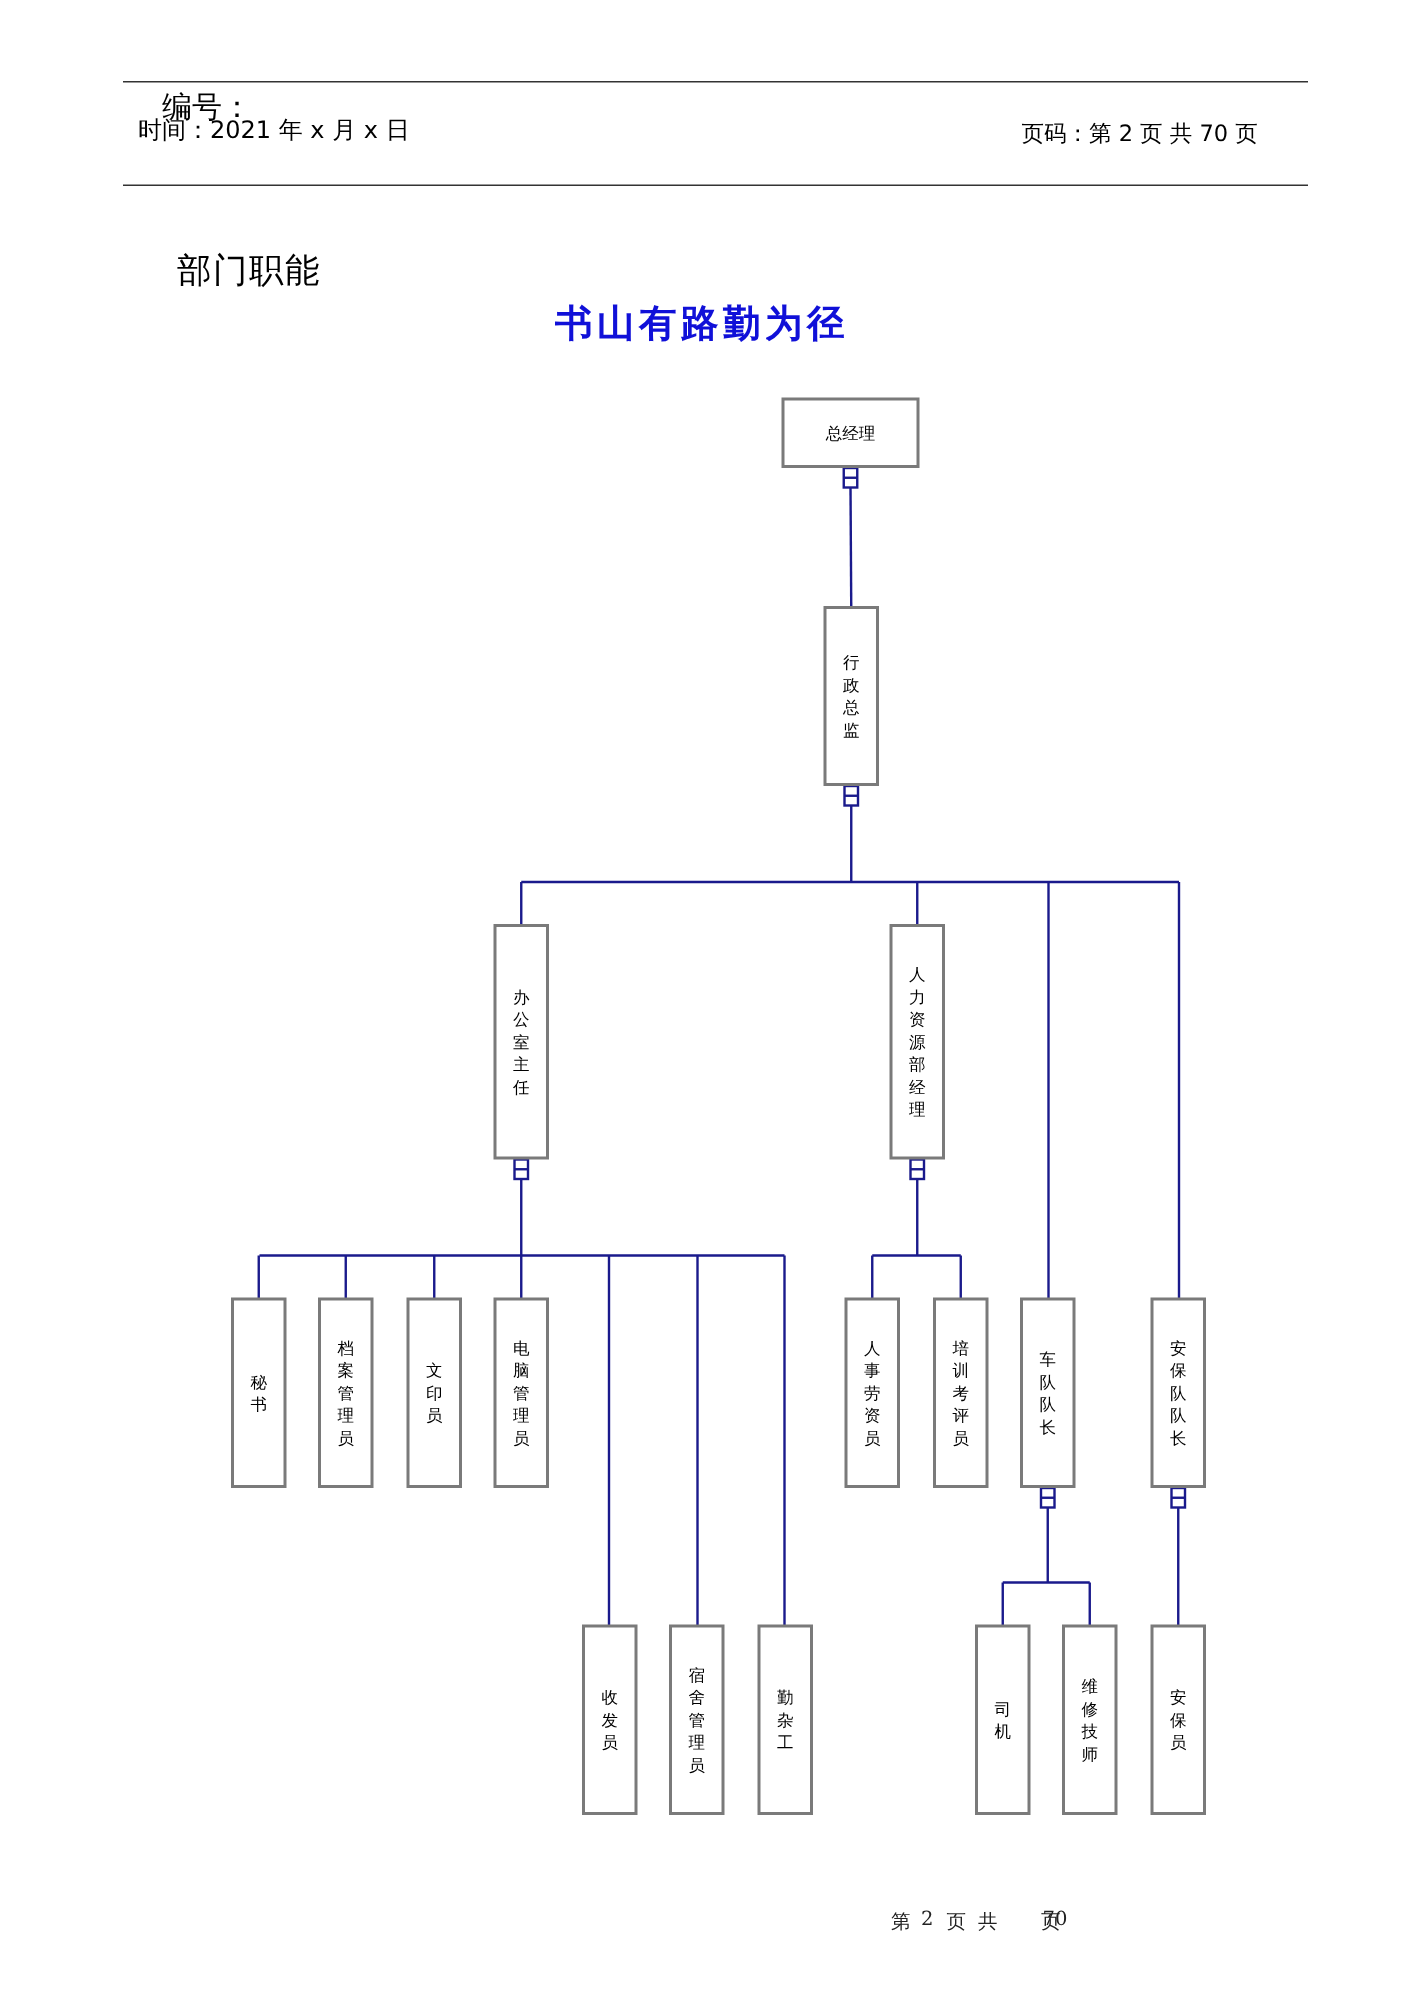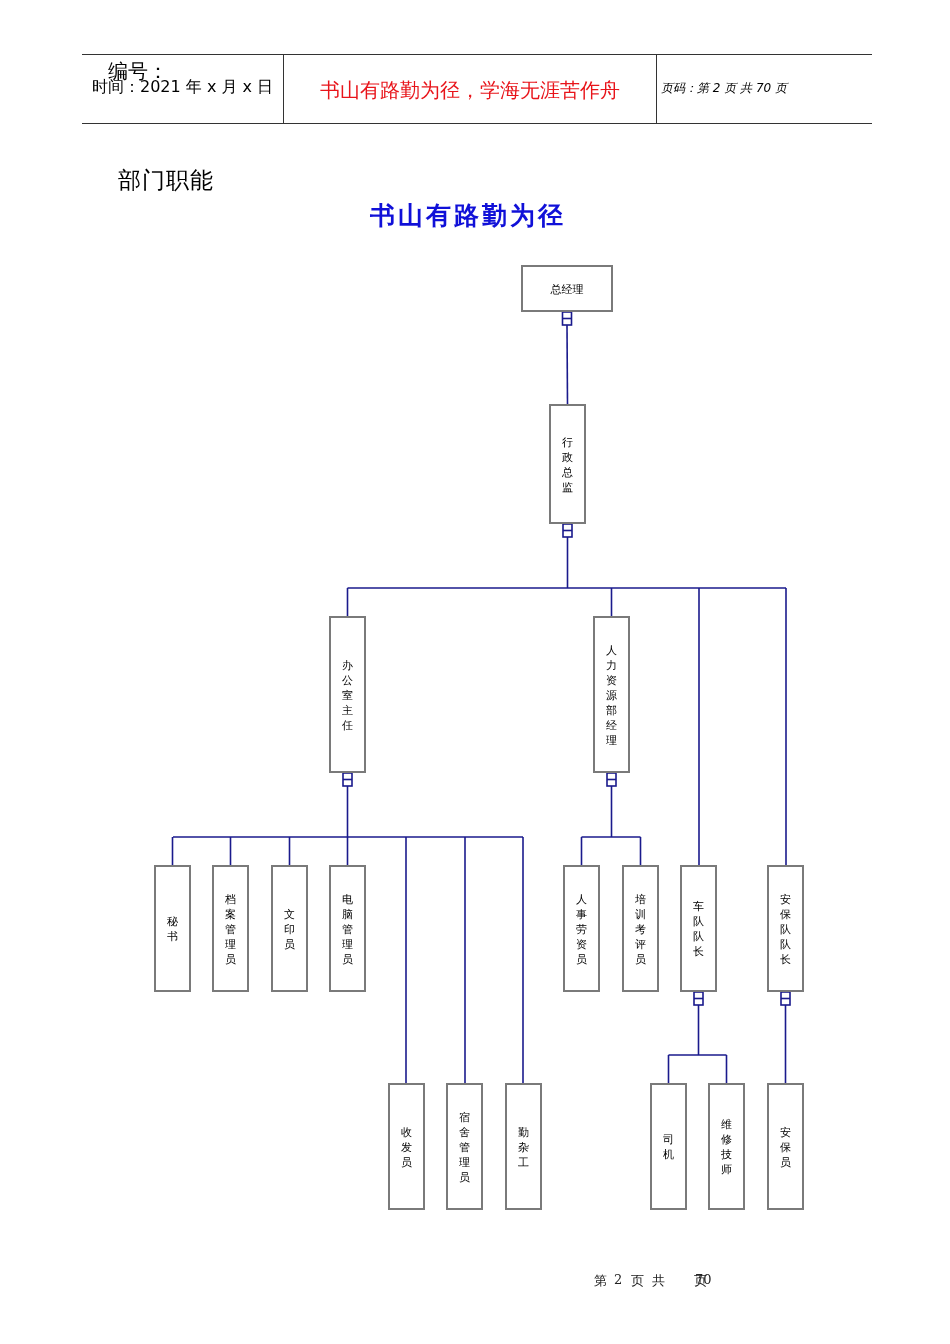--- a/index.html
+++ b/index.html
@@ -8,21 +8,21 @@
     .header-table { position: absolute; left: 82px; top: 54px; width: 790px; height: 68px;
                     border-top: 1.5px solid #333; border-bottom: 1.5px solid #333; }
     .hcell { position: absolute; top: 0; height: 68px; }
     .hcell.left { left: 0; width: 200px; }
     .hcell.mid { left: 201px; width: 372px; border-left: 1px solid #333; border-right: 1px solid #333; }
     .hcell.right { left: 575px; width: 215px; }
     .h-num { position: absolute; left: 26px; top: 3px; font-size: 20px; }
     .h-time { position: absolute; left: 10px; top: 22px; font-size: 16px; }
     .h-motto { position: absolute; left: 0; width: 372px; top: 22px; text-align: center;
                font-size: 20px; color: #e8141a; font-family: "DejaVu Sans", sans-serif; }
-    .h-page { position: absolute; left: 4px; top: 25px; font-size: 12px; font-style: italic; }
+    .h-page { position: absolute; left: 24px; top: 25px; font-size: 15px; }
 
     .section-title { position: absolute; left: 118px; top: 165px; font-size: 23px; font-weight: normal; letter-spacing: 1px; }
     .chart-title { position: absolute; left: 370px; top: 199px; font-size: 25px; font-weight: bold;
                    color: #1010d8; letter-spacing: 3px; }
 
     svg.org { position: absolute; left: 0; top: 0; }
     .box { fill: #fff; stroke: #7a7a7a; stroke-width: 2; }
     .conn { stroke: #1a1a8c; stroke-width: 1.6; fill: none; }
     .cap { fill: #fff; stroke: #1a1a8c; stroke-width: 1.6; }
     .btext { font-size: 11px; fill: #000; font-family: "DejaVu Sans", sans-serif; }
@@ -31,23 +31,20 @@
               font-family: "DejaVu Serif", serif; }
     .footer span { position: absolute; }
   </style>
 </head>
 <body>
 
 <div class="header-table">
   <div class="hcell left">
     <span class="h-num">编号：</span>
     <span class="h-time">时间：2021 年 x 月 x 日</span>
-  </div>
-  <div class="hcell mid">
-    <span class="h-motto">书山有路勤为径，学海无涯苦作舟</span>
   </div>
   <div class="hcell right">
     <span class="h-page">页码：第 2 页  共 70 页</span>
   </div>
 </div>
 
 <div class="section-title">部门职能</div>
 <div class="chart-title">书山有路勤为径</div>
 
 <svg class="org" width="950" height="1344" id="org-svg">

